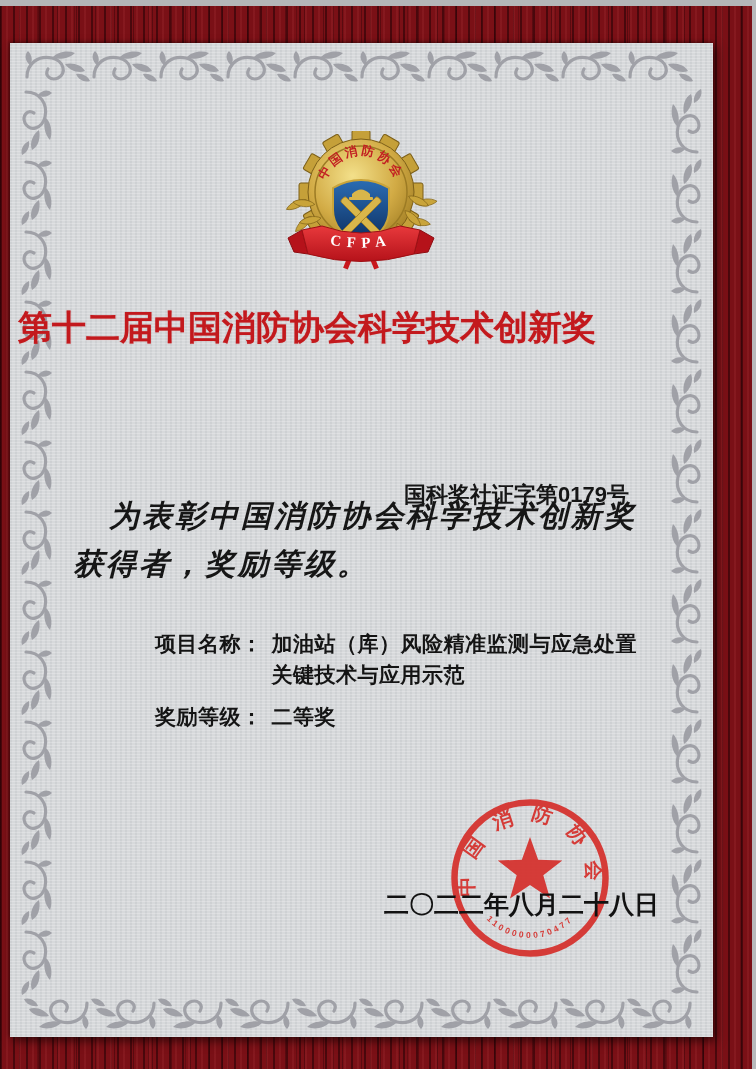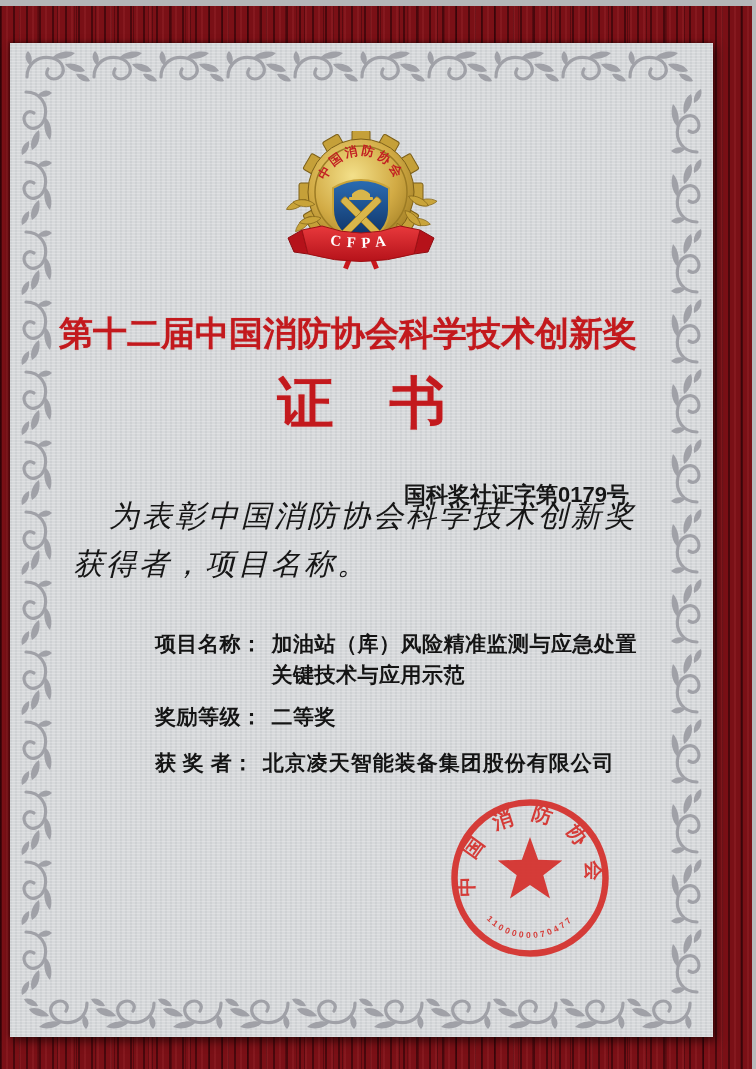--- a/index.html
+++ b/index.html
@@ -18,33 +18,33 @@
     position:absolute;left:10px;top:43px;width:703px;height:994px;
     background-color:#d7d9db;
     background-image:
       repeating-linear-gradient(0deg, rgba(255,255,255,.22) 0 1px, rgba(0,0,0,0) 1px 3px),
       repeating-linear-gradient(90deg, rgba(150,156,162,.14) 0 2px, rgba(0,0,0,0) 2px 5px);
     box-shadow:3px 4px 9px rgba(15,0,0,.65), -1px -1px 3px rgba(15,0,0,.4);
   }
   .orn{position:absolute;left:0;top:0;opacity:.85;}
   .badge{position:absolute;left:276px;top:88px;}
   .title{
-    position:absolute;left:0;top:254px;width:648px;margin:14px;text-align:center;
+    position:absolute;left:0;top:254px;width:648px;margin:8px;text-align:left;
     font-size:34px;font-weight:bold;letter-spacing:0px;color:#c3191d;
     text-shadow:0 0 1px rgba(195,25,29,.55);
   }
   .heading{
     position:absolute;left:0;top:330px;width:703px;text-align:center;
     font-size:56px;font-weight:bold;color:#c3191d;line-height:60px;
     text-shadow:0 0 1px rgba(195,25,29,.55);
   }
   .issue-no{position:absolute;left:394px;top:409px;font-size:22px;font-weight:bold;color:#161616;margin-top:28px;}
   .cite{
     position:absolute;font-family:"Liberation Serif","DejaVu Serif",serif;font-style:italic;
-    font-size:30px;color:#161616;letter-spacing:3px;font-weight:400;
+    font-size:30px;color:#161616;letter-spacing:3px;font-weight:700;
   }
   .cite.l1{left:99px;top:453px;}
   .cite.l2{left:63px;top:501px;}
   .field{position:absolute;left:145px;display:flex;font-size:21px;font-weight:bold;color:#141414;letter-spacing:.5px;}
   .field .flabel{white-space:nowrap;margin-right:9px;}
   .field .fvalue .vline{display:block;line-height:31px;}
   .field.project{top:585px;}
   .field.project .flabel{line-height:31px;}
   .field.grade{top:660px;}
   .field.winner{top:706px;}
@@ -221,56 +221,52 @@
         </g>
         <path d="M16,99 L36,95 Q75,109 114,95 L134,99 L128,123 Q75,138 22,123 Z" fill="url(#redLin)" stroke="#9e1014" stroke-width="1"></path>
         <text font-size="15" font-weight="bold" fill="#ffffff" letter-spacing="6" font-family="Liberation Serif, serif">
           <textPath href="#arcRibbon" startOffset="50%" text-anchor="middle">CFPA</textPath>
         </text>
       </g>
     </svg>
 
     <h1 class="title">第十二届中国消防协会科学技术创新奖</h1>
 
-    <div class="heading">证　书</div>
 
     <div class="issue-no">国科奖社证字第0179号</div>
 
     <div class="cite l1">为表彰中国消防协会科学技术创新奖</div>
-    <div class="cite l2">获得者，项目名称。</div>
+    <div class="cite l2">获得者，奖励等级。</div>
 
     <div class="field grade">
       <span class="flabel">奖励等级：</span>
       <span class="fvalue-single">二等奖</span>
     </div>
 
     <div class="field project">
       <span class="flabel">项目名称：</span>
       <span class="fvalue">
         <span class="vline">加油站（库）风险精准监测与应急处置</span>
         <span class="vline">关键技术与应用示范</span>
       </span>
     </div>
 
-    <div class="field winner">
-      <span class="flabel">获 奖 者：</span>
-      <span class="fvalue-single">北京凌天智能装备集团股份有限公司</span>
-    </div>
 
     <svg class="seal" width="170" height="170" viewBox="0 0 170 170">
       <defs>
         <path id="arcSealTop" d="M38.3,117.7 A57,57 0 1 1 131.7,117.7" fill="none"></path>
         <path id="arcSealBot" d="M30.6,110.4 A60,60 0 0 0 139.4,110.4" fill="none"></path>
       </defs>
       <circle cx="85" cy="85" r="75.5" fill="none" stroke="#d5302c" stroke-width="6.5"></circle>
       <polygon fill="#d5302c" points="85,44 93.2,66.7 117.3,67.5 98.3,82.3 105,105.5 85,92 65,105.5 71.7,82.3 52.7,67.5 76.8,66.7"></polygon>
       <text font-size="20" font-weight="bold" fill="#d5302c" letter-spacing="16" font-family="Liberation Sans, sans-serif">
         <textPath href="#arcSealTop" startOffset="50%" text-anchor="middle">中国消防协会</textPath>
       </text>
       <text font-size="8.5" font-weight="bold" fill="#d5302c" letter-spacing="2.8" font-family="Liberation Sans, sans-serif">
         <textPath href="#arcSealBot" startOffset="50%" text-anchor="middle">1100000070477</textPath>
       </text>
     </svg>
 
+    <div class="date">二〇二二年八月二十八日</div>
 
 
   </div>
 </div>
 
 </body></html>

